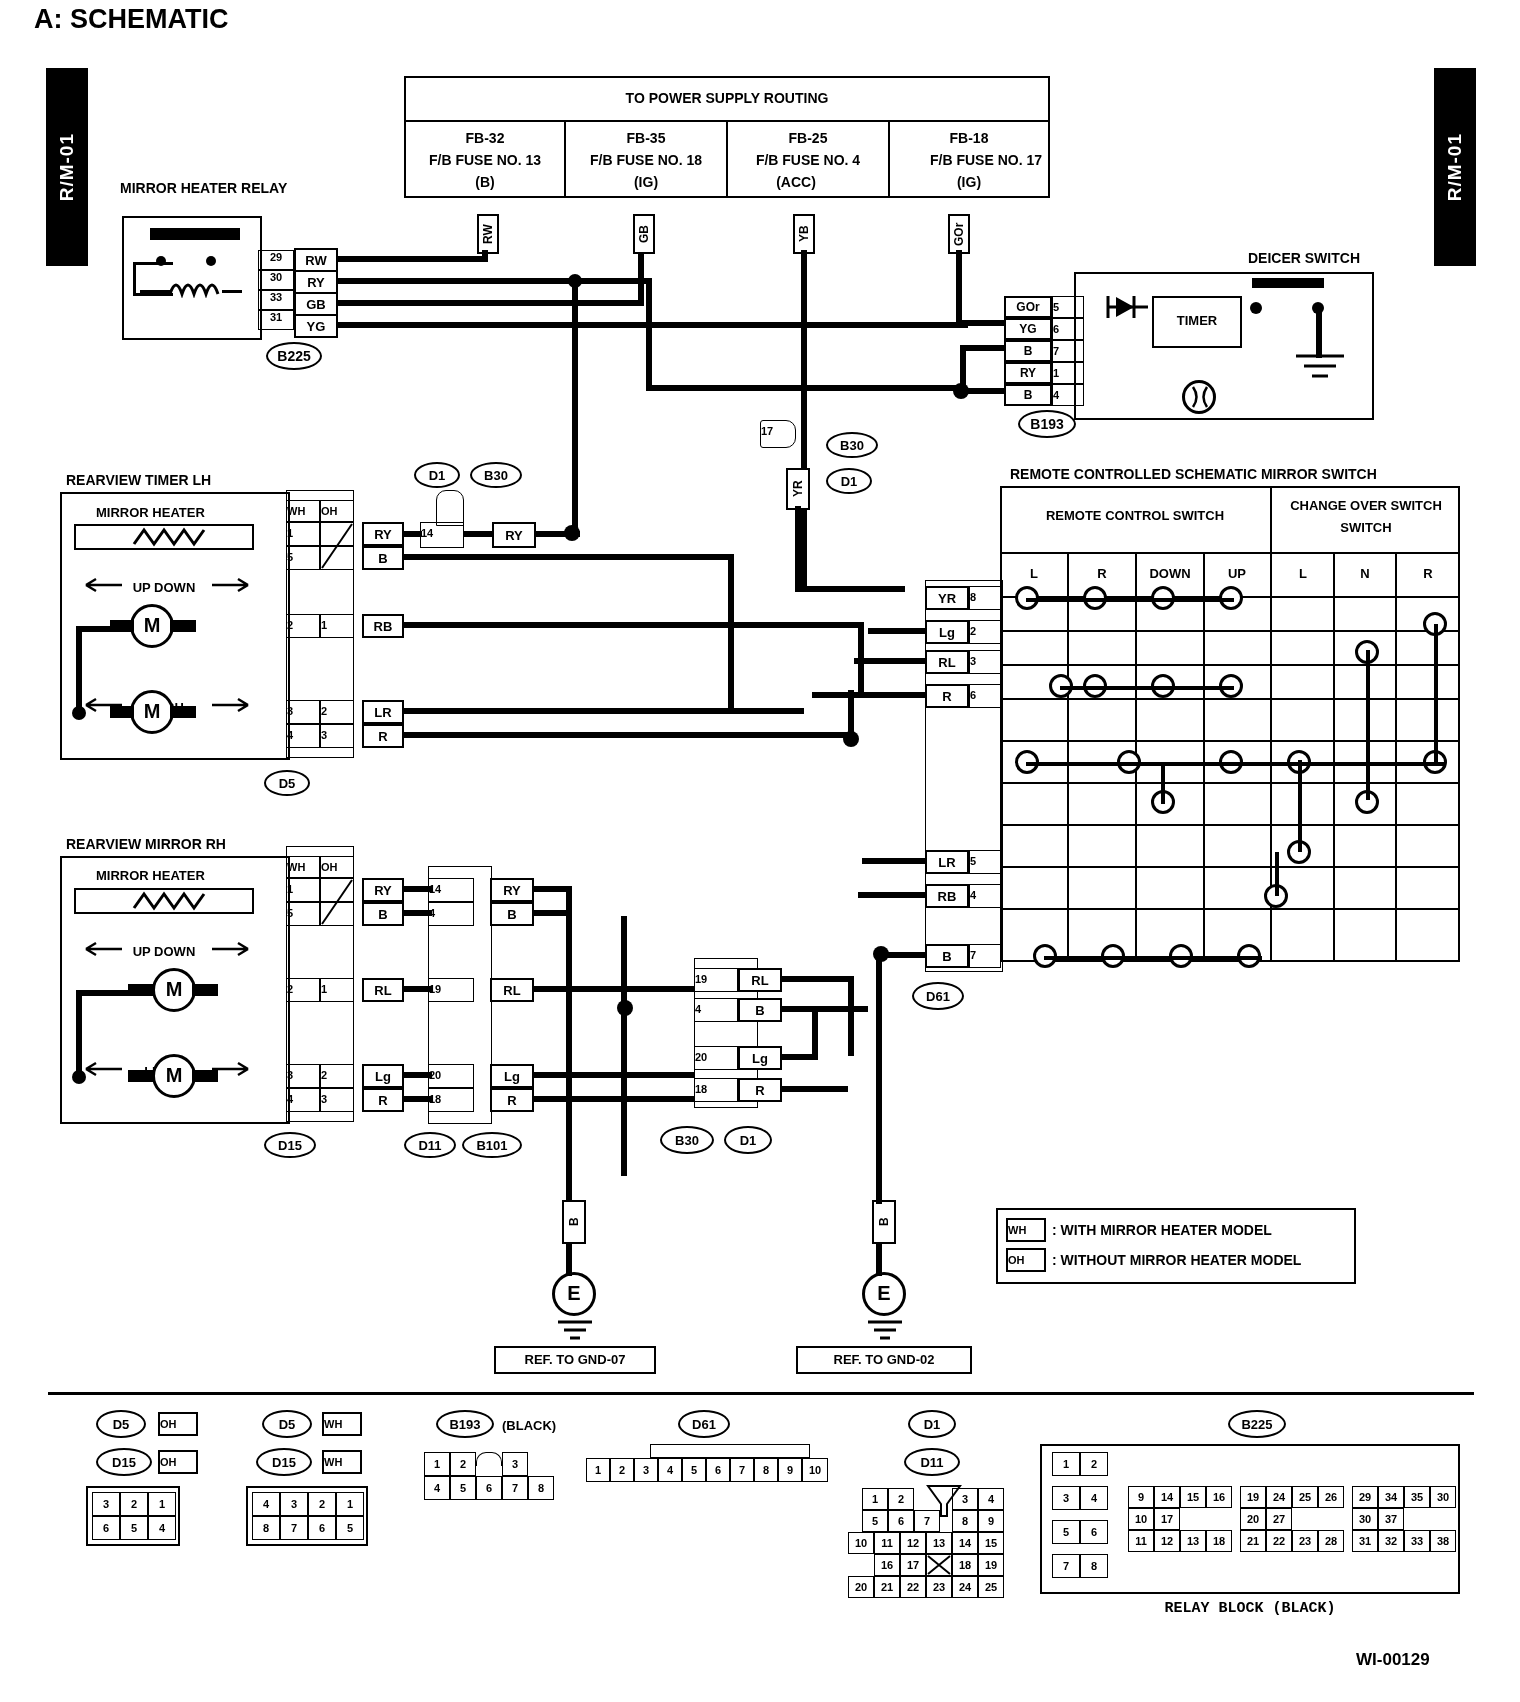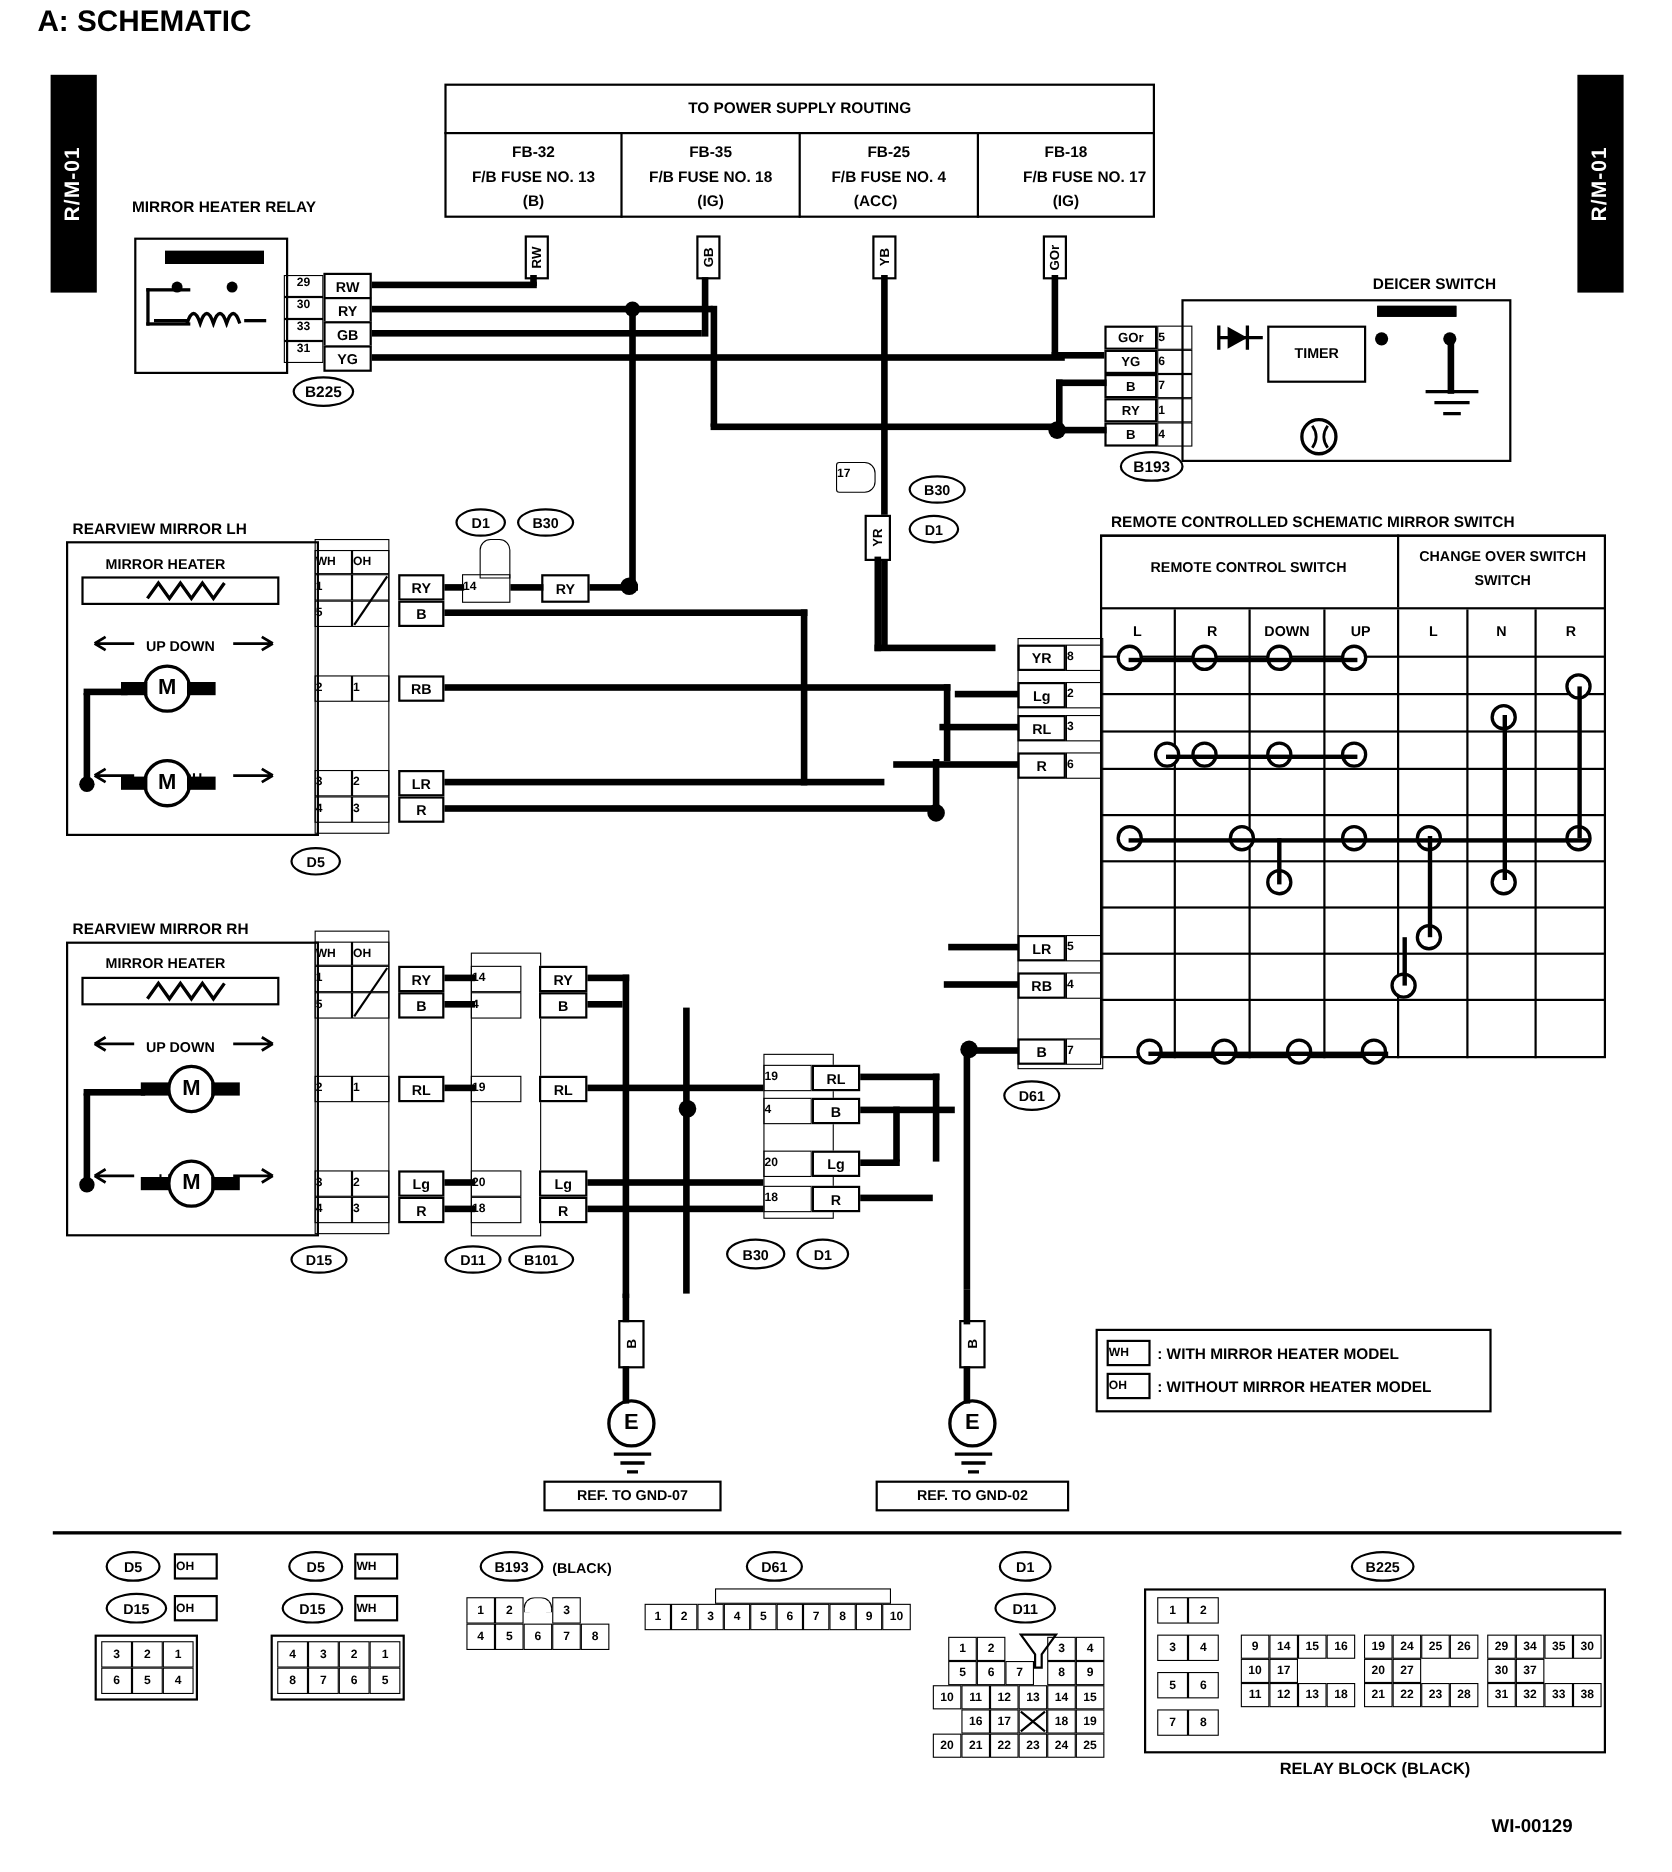--- a/index.html
+++ b/index.html
@@ -156,21 +156,21 @@
 
   <div class="abs" style="left:760px;top:420px;">
     <div class="thin" style="left:0px;top:0px;width:36px;height:28px;border-radius:3px 10px 10px 3px;"><span class="sm t" style="position:static">17</span></div>
   </div>
   <div class="vtag" style="left:786px;top:468px;width:24px;height:42px;font-size:12px;">YR</div>
   <div class="oval" style="left:826px;top:432px;width:52px;height:26px;font-size:13px;">B30</div>
   <div class="oval" style="left:826px;top:468px;width:46px;height:26px;font-size:13px;">D1</div>
   <div class="w" style="left:795px;top:506px;width:6px;height:86px;"></div>
   <div class="w" style="left:795px;top:586px;width:110px;height:6px;"></div>
 
-  <div class="t" style="left:66px;top:472px;font-size:14px;">REARVIEW MIRROR LH</div>
+  <div class="t" style="left:66px;top:472px;font-size:14px;">REARVIEW TIMER LH</div>
   <div class="box" style="left:60px;top:492px;width:230px;height:268px;"></div>
   <div class="t" style="left:96px;top:505px;font-size:13px;">MIRROR HEATER</div>
   <div class="thin" style="left:74px;top:524px;width:180px;height:26px;border-width:2px;"></div>
   <svg class="abs" style="left:130px;top:522px;" width="80" height="30">
       <path d="M4,22 l10,-14 l10,14 l10,-14 l10,14 l10,-14 l10,14 l10,-14" stroke="#000" stroke-width="3" fill="none"></path>
     </svg>
   <div class="t ctr" style="left:74px;top:580px;width:180px;font-size:13px;">UP   DOWN</div>
   <svg class="abs" style="left:82px;top:576px;" width="170" height="18">
       <path d="M4,9 L40,9 M4,9 l10,-6 M4,9 l10,6 M166,9 L130,9 M166,9 l-10,-6 M166,9 l-10,6" stroke="#000" stroke-width="2.5" fill="none"></path>
     </svg>
@@ -585,17 +585,17 @@
   <div class="cell" style="left:1352px;top:1530px;width:26px;height:22px;">31</div>
   <div class="cell" style="left:1378px;top:1530px;width:26px;height:22px;">32</div>
   <div class="cell" style="left:1404px;top:1530px;width:26px;height:22px;">33</div>
 
   <div class="cell" style="left:1378px;top:1486px;width:26px;height:22px;">34</div>
   <div class="cell" style="left:1404px;top:1486px;width:26px;height:22px;">35</div>
   <div class="cell" style="left:1430px;top:1486px;width:26px;height:22px;">30</div>
   <div class="cell" style="left:1378px;top:1508px;width:26px;height:22px;">37</div>
   <div class="cell" style="left:1430px;top:1530px;width:26px;height:22px;">38</div>
 
-  <div class="t ctr" style="left:1040px;top:1600px;width:420px;font-size:15px;">RELAY BLOCK (BLACK)</div>
+  <div class="t ctr" style="left:1040px;top:1600px;width:420px;font-size:15px;font-family:Liberation Mono, monospace;">RELAY BLOCK (BLACK)</div>
 
   <div class="t" style="left:1356px;top:1650px;font-size:17px;">WI-00129</div>
 
 </div>
 
 </body></html>

